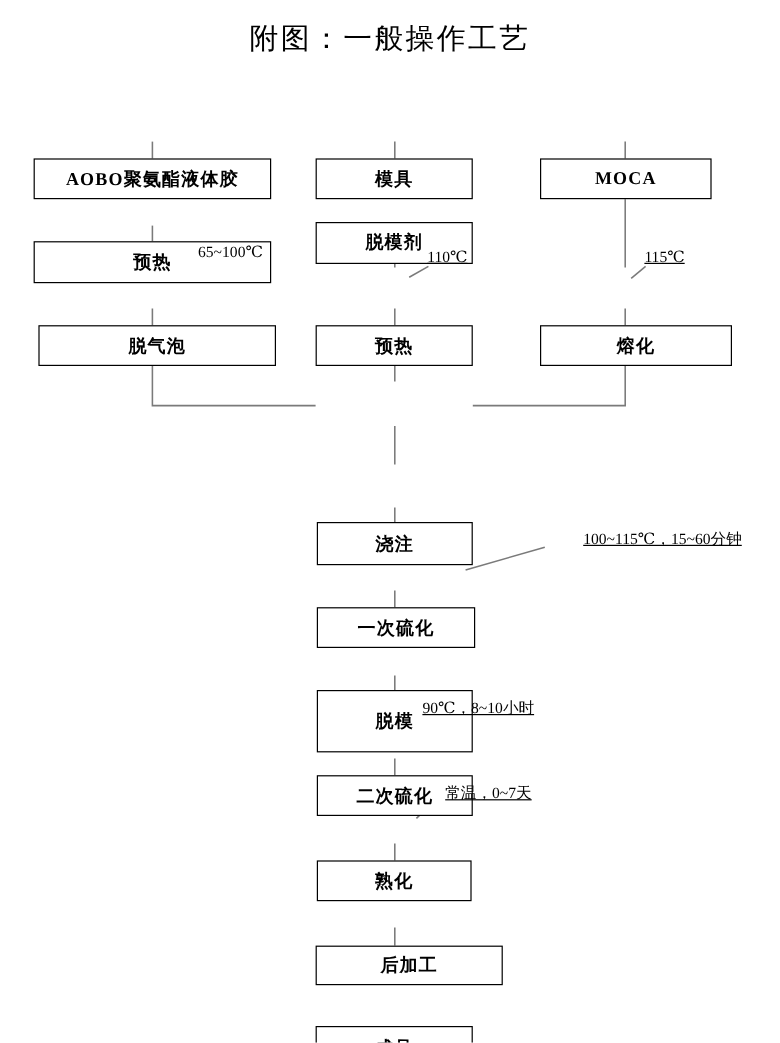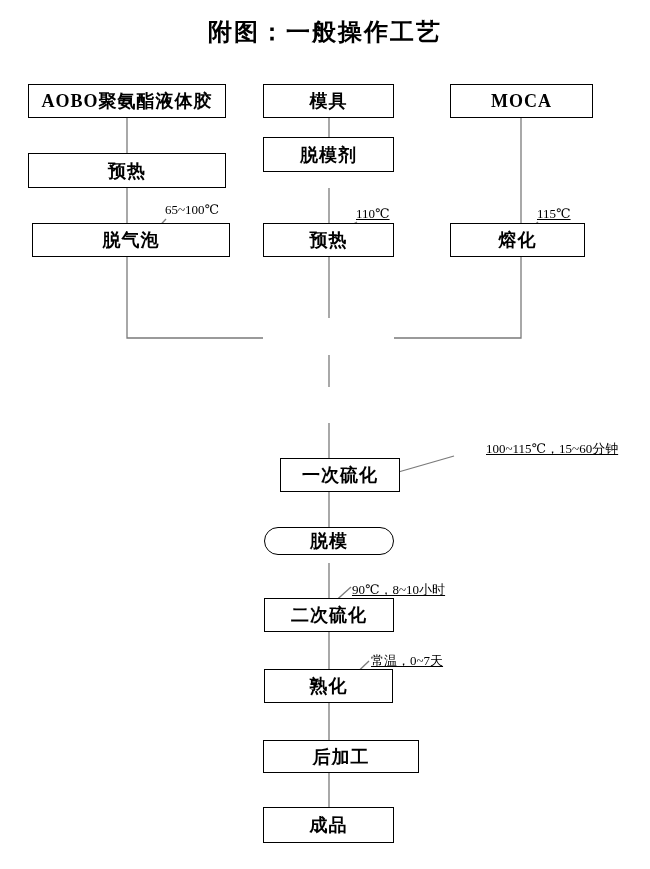--- a/index.html
+++ b/index.html
@@ -15,37 +15,38 @@
     background: #ffffff;
     overflow: hidden;
   }
   #title {
     position: absolute;
     top: 16px;
     left: 0;
     width: 650px;
     text-align: center;
     font-size: 24px;
-    font-weight: bold;
+    font-weight: normal;
     letter-spacing: 2px;
     color: #000000;
   }
   .box {
     position: absolute;
     box-sizing: border-box;
     border: 1.5px solid #000000;
     background: #ffffff;
     display: flex;
     align-items: center;
     justify-content: center;
-    font-size: 18px;
+    font-size: 15px;
     font-weight: bold;
     letter-spacing: 1px;
     color: #000000;
     white-space: nowrap;
+    margin-top: 48px;
   }
   .ann {
     position: absolute;
     font-size: 13px;
     font-weight: normal;
     color: #000000;
     white-space: nowrap;
   }
   .ann.u { text-decoration: underline; }
   #lines {
@@ -59,25 +60,25 @@
     fill: none;
   }
   
   .b-material     { left: 28px;  top: 84px;  width: 198px; height: 34px; }
   .b-preheat-glue { left: 28px;  top: 153px; width: 198px; height: 35px; }
   .b-degas        { left: 32px;  top: 223px; width: 198px; height: 34px; }
   .b-mold         { left: 263px; top: 84px;  width: 131px; height: 34px; }
   .b-release      { left: 263px; top: 137px; width: 131px; height: 35px; }
   .b-preheat-mold { left: 263px; top: 223px; width: 131px; height: 34px; }
   .b-moca         { left: 450px; top: 84px;  width: 143px; height: 34px; }
-  .b-melt         { left: 450px; top: 223px; width: 135px; height: 34px; font-family: Liberation Serif, serif; }
+  .b-melt         { left: 450px; top: 223px; width: 160px; height: 34px; font-family: Liberation Serif, serif; }
   .b-mix          { left: 263px; top: 318px; width: 131px; height: 37px; }
   .b-pour         { left: 264px; top: 387px; width: 130px; height: 36px; }
-  .b-first-cure   { left: 280px; top: 458px; width: 120px; height: 34px; font-family: Liberation Mono, monospace; }
-  .b-demold       { left: 264px; top: 527px; width: 130px; height: 28px; border-radius: 14px; }
+  .b-first-cure   { left: 264px; top: 458px; width: 132px; height: 34px; font-family: Liberation Mono, monospace; }
+  .b-demold       { left: 264px; top: 527px; width: 130px; height: 52px; }
   .b-second-cure  { left: 264px; top: 598px; width: 130px; height: 34px; }
   .b-aging        { left: 264px; top: 669px; width: 129px; height: 34px; }
   .b-post         { left: 263px; top: 740px; width: 156px; height: 33px; }
   .b-finished     { left: 263px; top: 807px; width: 131px; height: 36px; }
   .a-degas       { left: 165px; top: 202px; }
   .a-preheat     { left: 356px; top: 206px; }
   .a-melt        { left: 537px; top: 206px; }
   .a-first-cure  { left: 455px; top: 440px; margin-left: 31px; }
   .a-second-cure { left: 352px; top: 581px; }
   .a-aging       { left: 371px; top: 652px; }
@@ -121,20 +122,21 @@
   <div class="box b-preheat-glue">预热</div>
   <div class="box b-degas">脱气泡</div>
 
   <div class="box b-mold">模具</div>
   <div class="box b-release">脱模剂</div>
   <div class="box b-preheat-mold">预热</div>
 
   <div class="box b-moca">MOCA</div>
   <div class="box b-melt">熔化</div>
 
+  <div class="box b-pour">浇注</div>
   <div class="box b-first-cure">一次硫化</div>
   <div class="box b-demold">脱模</div>
   <div class="box b-second-cure">二次硫化</div>
   <div class="box b-aging">熟化</div>
   <div class="box b-post">后加工</div>
   <div class="box b-finished">成品</div>
 
   <div class="ann a-degas">65~100℃</div>
   <div class="ann u a-preheat">110℃</div>
   <div class="ann u a-melt">115℃</div>

